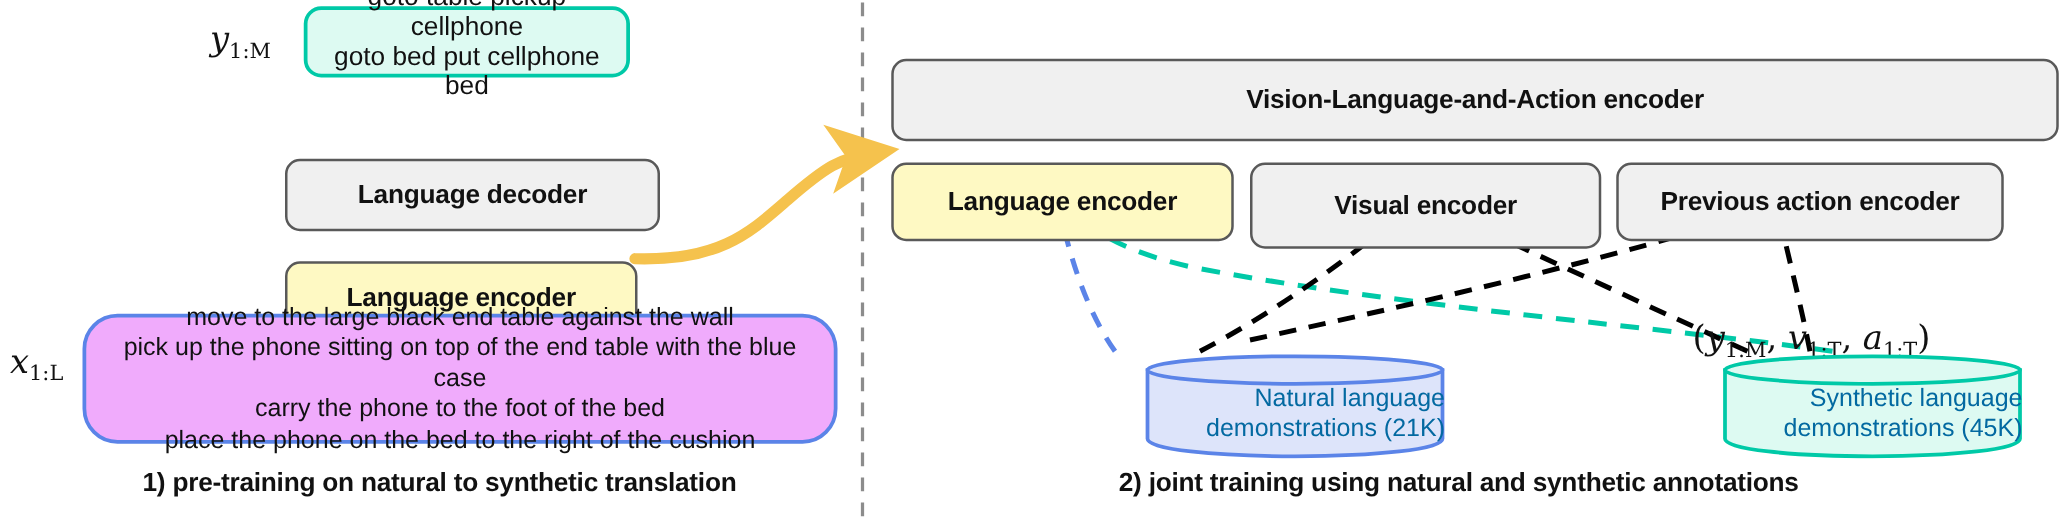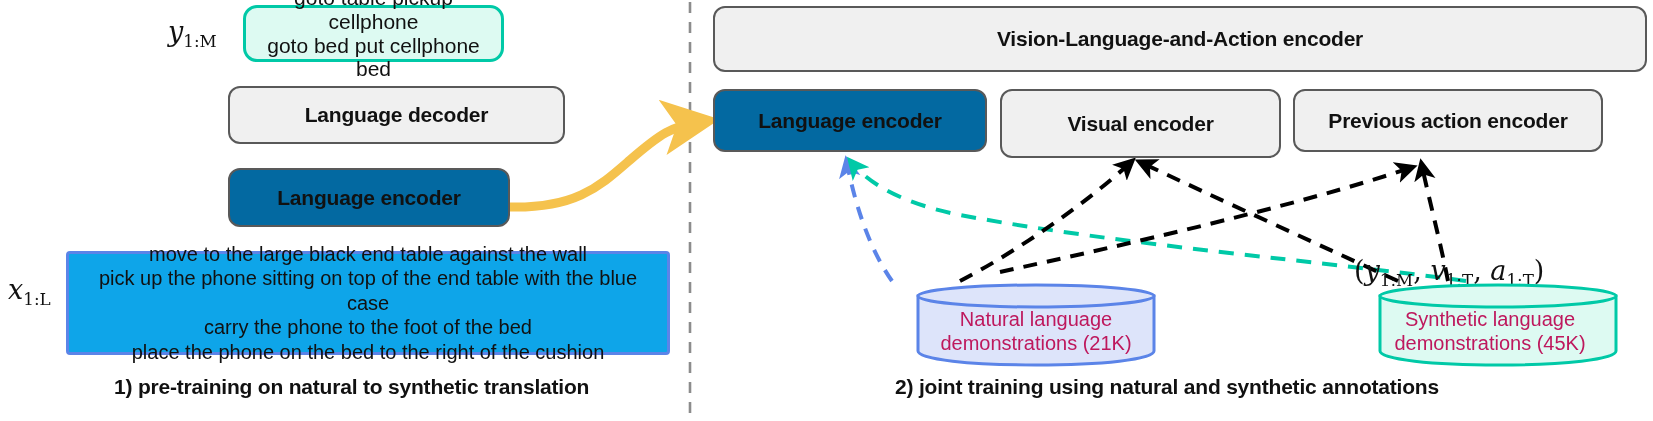--- a/index.html
+++ b/index.html
@@ -4,39 +4,39 @@
 <style>
   html,body{margin:0;padding:0;background:#ffffff;}
   body{width:1653px;height:421px;position:relative;overflow:hidden;
        font-family:"Liberation Sans",sans-serif;color:#111111;}
   .stage{position:absolute;left:0;top:0;width:1653px;height:421px;text-decoration:underline;}
   svg.layer{position:absolute;left:0;top:0;width:1653px;height:421px;pointer-events:none;}
 
   .box{position:absolute;box-sizing:border-box;display:flex;align-items:center;
        justify-content:center;text-align:center;}
   .enc{border:2.5px solid #595959;border-radius:12px;background:#f0f0f0;
-       font-weight:bold;font-size:21px;letter-spacing:-0.2px;}
-  .enc.yellow{background:#0369a1;}
+       font-weight:bold;font-size:21px;letter-spacing:-0.2px;margin-top:41px;}
+  .enc.yellow{background:#fef9c3;}
 
   .teal-box{border:3px solid #00c9a7;border-radius:14px;background:#ddfaf2;
             font-size:21px;line-height:1.12;padding:4px 12px;}
-  .blue-box{border:3px solid #5b84e8;border-radius:4px;background:#0ea5e9;
+  .blue-box{border:3px solid #5b84e8;border-radius:28px;background:#f0abfc;
             font-size:20px;line-height:1.22;padding:6px 14px;}
 
   .mathlabel{position:absolute;font-family:"DejaVu Serif",serif;font-style:italic;
              font-size:27px;white-space:nowrap;}
   .mathlabel sub{font-style:normal;font-size:0.62em;}
 
   .tuple{position:absolute;font-family:"DejaVu Serif",serif;font-size:27px;white-space:nowrap;}
   .tuple i{font-style:italic;}
   .tuple sub{font-size:0.62em;font-style:normal;}
 
   .cyl{position:absolute;}
-  .cyl .txt{position:absolute;left:0;width:100%;text-align:center;font-size:20px;
-            line-height:1.18;color:#be185d;}
+  .cyl .txt{position:absolute;left:0;width:100%;text-align:right;font-size:20px;
+            line-height:1.18;color:#0369a1;}
 
   .caption{position:absolute;font-weight:bold;font-size:21px;white-space:nowrap;
            letter-spacing:-0.2px;margin-left:32px;}
 
   .multiline{white-space:pre-line;}
 </style>
 </head>
 <body>
 
 <div class="stage">
@@ -74,21 +74,21 @@
     <path d="M 1448,281 C 1440,240 1428,195 1422,166" fill="none" stroke="#000000" stroke-width="4" stroke-dasharray="14,10" stroke-linecap="butt" marker-end="url(#ah-black)"></path>
   </svg>
 
   <div class="mathlabel" style="left:168px;top:16px;">
     <span>y</span><sub>1:M</sub>
   </div>
 
   <div class="box teal-box multiline" style="left:243px;top:5px;width:261px;height:57px;">goto table pickup cellphone
 goto bed put cellphone bed</div>
 
-  <div class="box enc" style="left:228px;top:86px;width:337px;height:58px;">Language decoder</div>
+  <div class="box enc" style="left:228px;top:86px;width:300px;height:58px;">Language decoder</div>
 
   <div class="box enc yellow" style="left:228px;top:168px;width:282px;height:59px;">Language encoder</div>
 
   <div class="mathlabel" style="left:8px;top:274px;">
     <span>x</span><sub>1:L</sub>
   </div>
 
   <div class="box blue-box multiline" style="left:66px;top:251px;width:604px;height:104px;">move to the large black end table against the wall
 pick up the phone sitting on top of the end table with the blue case
 carry the phone to the foot of the bed

